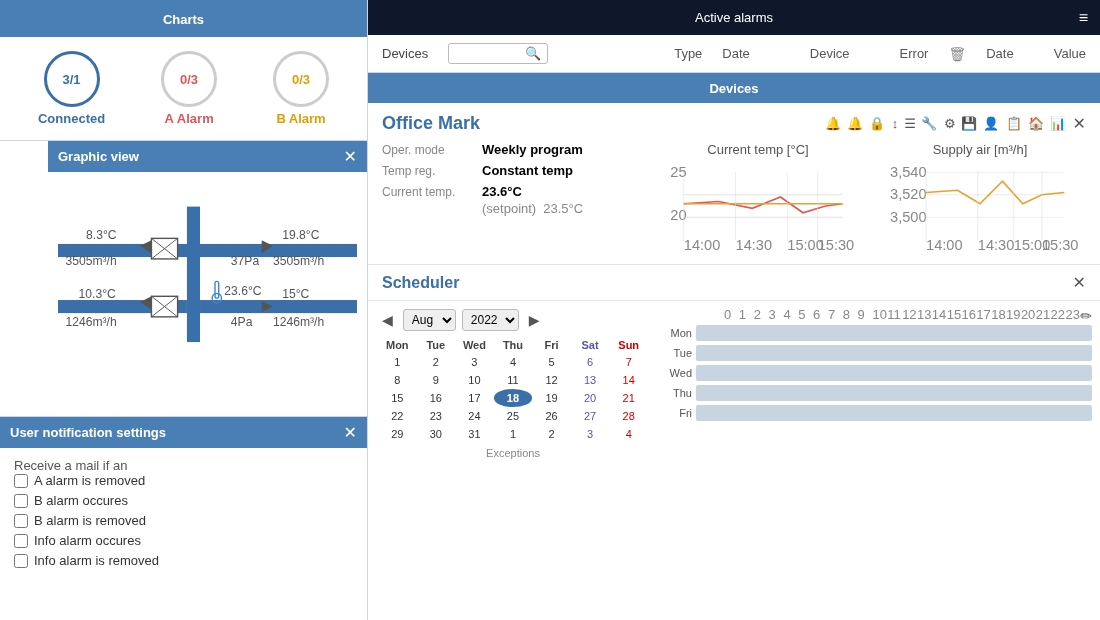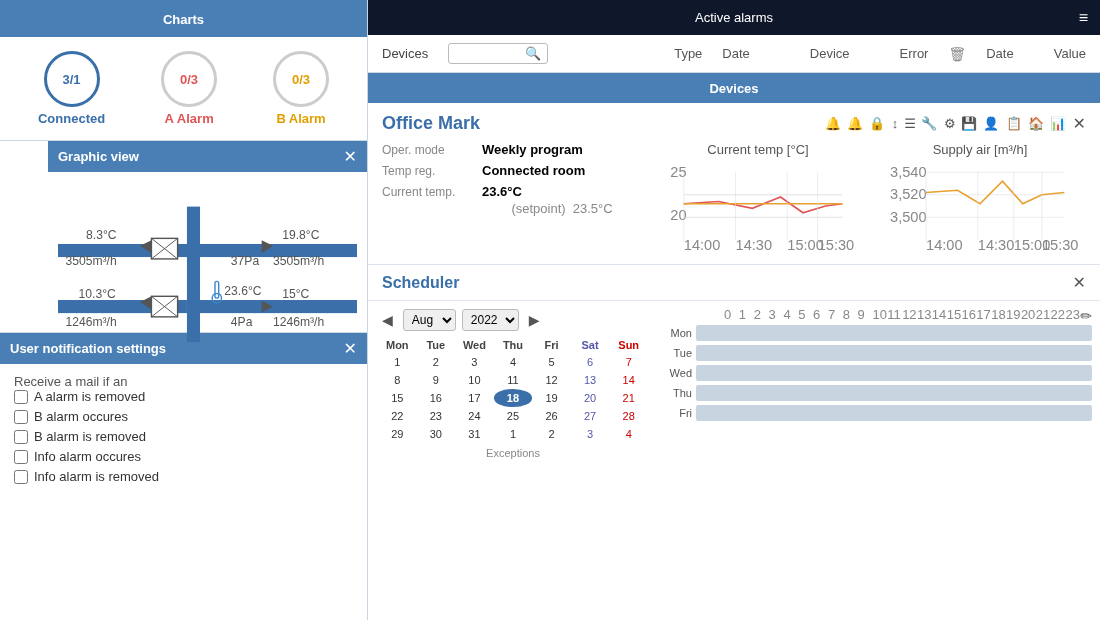--- a/index.html
+++ b/index.html
@@ -21,21 +21,21 @@
     .status-label.red { color: #e05555; font-weight: bold; }
     .status-label.orange { color: #e0a000; font-weight: bold; }
     .label-a { color: #e05555; font-weight: bold; margin-right: 3px; }
     .label-b { color: #e0a000; font-weight: bold; margin-right: 3px; }
 
     
     .graphic-view { background: white; border-bottom: 1px solid #ccd6e0; padding-left: 48px; }
     .panel-header { background: #4a7fb5; color: white; padding: 6px 10px; display: flex; justify-content: space-between; align-items: center; font-weight: bold; }
     .close-btn { cursor: pointer; font-size: 16px; background: none; border: none; color: white; }
 
-    .graphic-content { padding: 10px; position: relative; height: 160px; text-align: right; }
+    .graphic-content { padding: 10px; position: relative; height: 244px; text-align: right; }
     .pipe-svg { width: 100%; height: 180px; }
 
     
     .notification-panel { background: white; flex: 1; }
     .notification-content { padding: 10px 14px; }
     .notification-desc { font-size: 11px; color: #555; }
     .checkbox-row { display: flex; align-items: center; gap: 6px; margin-bottom: 5px; font-size: 12px; color: #333; }
     .checkbox-row input[type=checkbox] { width: 14px; height: 14px; }
     .checkbox-checked { accent-color: #4a7fb5; }
 
@@ -61,21 +61,21 @@
     .device-title-row { display: flex; align-items: center; justify-content: space-between; margin-bottom: 8px; }
     .device-title { font-size: 18px; font-weight: bold; color: #3a6faa; }
     .device-icons { display: flex; gap: 6px; align-items: center; color: #555; font-size: 14px; }
     .device-icons span { cursor: pointer; }
 
     .device-body { display: flex; gap: 10px; }
     .device-info { flex: 0 0 260px; }
     .info-row { display: flex; align-items: baseline; margin-bottom: 6px; }
     .info-label { color: #888; font-size: 12px; width: 100px; }
     .info-value { font-weight: bold; font-size: 13px; }
-    .info-sub { font-size: 11px; color: #888; padding-left: 100px; margin-top: -4px; margin-bottom: 6px; text-align: center; }
+    .info-sub { font-size: 11px; color: #888; padding-left: 100px; margin-top: -4px; margin-bottom: 6px; }
 
     .charts-area { flex: 1; display: flex; gap: 10px; }
     .chart-block { flex: 1; }
     .chart-title { font-size: 13px; color: #555; text-align: center; margin-bottom: 4px; }
     .chart-svg { width: 100%; height: 90px; }
 
     
     .scheduler-section { background: white; flex: 1; }
     .scheduler-header-row { display: flex; align-items: center; justify-content: space-between; padding: 8px 14px; border-bottom: 1px solid #e0e6ee; }
     .scheduler-title { font-size: 16px; font-weight: bold; color: #3a6faa; }
@@ -270,21 +270,21 @@
       </div>
     </div>
     <div class="device-body">
       <div class="device-info">
         <div class="info-row">
           <span class="info-label">Oper. mode</span>
           <span class="info-value">Weekly program</span>
         </div>
         <div class="info-row">
           <span class="info-label">Temp reg.</span>
-          <span class="info-value">Connected room</span>
+          <span class="info-value">Constant temp</span>
         </div>
         <div class="info-row">
           <span class="info-label">Current temp.</span>
           <span class="info-value">23.6°C</span>
         </div>
         <div class="info-sub">
           <span>(setpoint)</span>
           <span style="margin-left:4px;">23.5°C</span>
         </div>
       </div>

